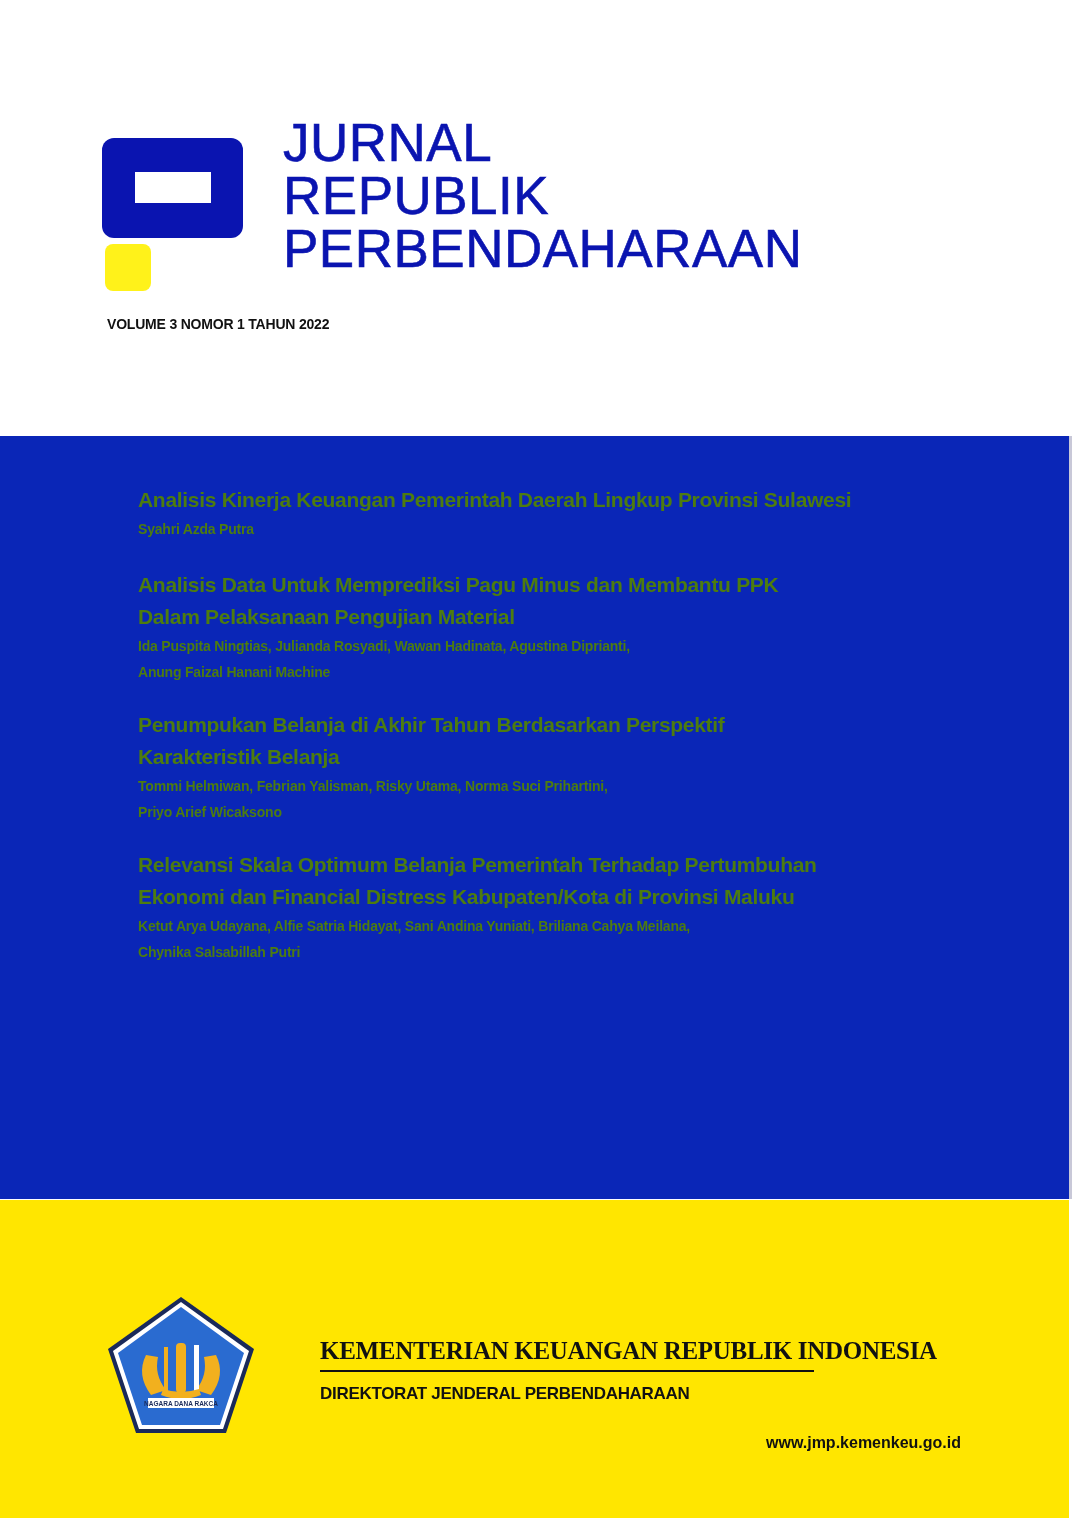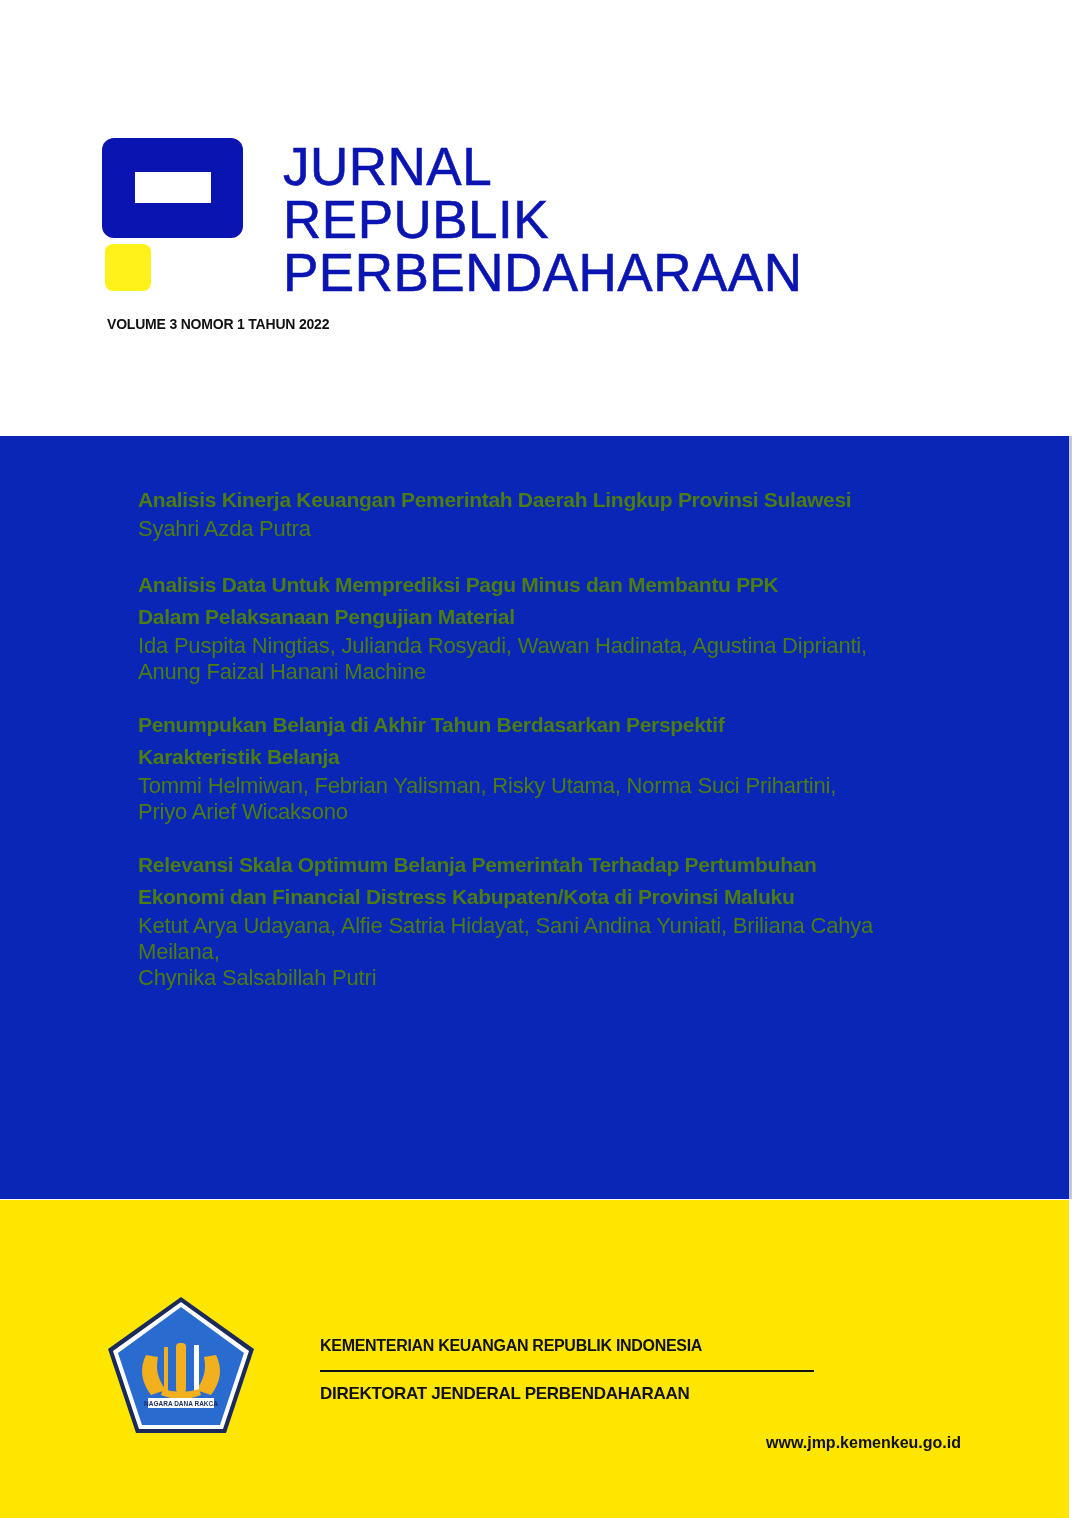--- a/index.html
+++ b/index.html
@@ -1,33 +1,33 @@
 <!DOCTYPE html>
 <html><head>
 <meta charset="utf-8">
 <style>
   html, body { margin:0; padding:0; }
   body { width:1075px; height:1518px; position:relative; background:#ffffff; overflow:hidden;
          font-family:"Liberation Sans", sans-serif; }
   .logo-big { position:absolute; left:102px; top:138px; width:141px; height:100px; background:#0a14b0; border-radius:12px; }
   .logo-hole { position:absolute; left:33px; top:34px; width:76px; height:31px; background:#ffffff; }
   .logo-small { position:absolute; left:105px; top:244px; width:46px; height:47px; background:#fff21a; border-radius:8px; }
-  .title { position:absolute; left:283px; top:140px; color:#0a14b0; font-weight:normal;
+  .title { position:absolute; left:283px; top:116px; color:#0a14b0; font-weight:normal;
            font-size:53px; line-height:53px; letter-spacing:0.5px; }
   .title div { -webkit-text-stroke:0.6px #0a14b0; }
   .volume { position:absolute; left:107px; top:316px; font-size:14px; font-weight:bold; color:#111; letter-spacing:-0.2px;text-align:right; }
   .blue-panel { position:absolute; left:0; top:436px; width:1069px; height:763px; background:#0a26b7;
                 box-shadow: 3px 0 0 #c8c8d8; }
   .articles { position:absolute; left:138px; top:484px; width:800px; color:#4d7c0f; }
   .article { margin-bottom:19px; }
   .article .t { font-weight:bold; font-size:21px; line-height:32px; letter-spacing:-0.3px; }
-  .article .a { font-size:22px; line-height:26px; letter-spacing:-0.2px; }
+  .article .a { font-size:14px; line-height:26px; letter-spacing:-0.2px;font-weight:bold; }
   .yellow-panel { position:absolute; left:0; top:1200px; width:1069px; height:318px; background:#ffe600; }
   .emblem { position:absolute; left:106px; top:1295px; width:150px; height:140px; }
-  .org1 { position:absolute; left:320px; top:1337px; font-weight:bold; font-size:16px; color:#111; letter-spacing:-0.3px; }
+  .org1 { position:absolute; left:320px; top:1337px; font-weight:bold; font-size:25px; color:#111; letter-spacing:-0.3px;font-family:Liberation Serif, serif; }
   .org-line { position:absolute; left:320px; top:1370px; width:494px; height:2px; background:#111; }
   .org2 { position:absolute; left:320px; top:1384px; font-weight:bold; font-size:17px; color:#111; letter-spacing:-0.3px; }
   .url { position:absolute; left:766px; top:1434px; font-weight:bold; font-size:16px; color:#111; }
 </style>
 </head>
 <body>
 
 <div>
   <div class="logo-big">
       <div class="logo-hole"></div>

